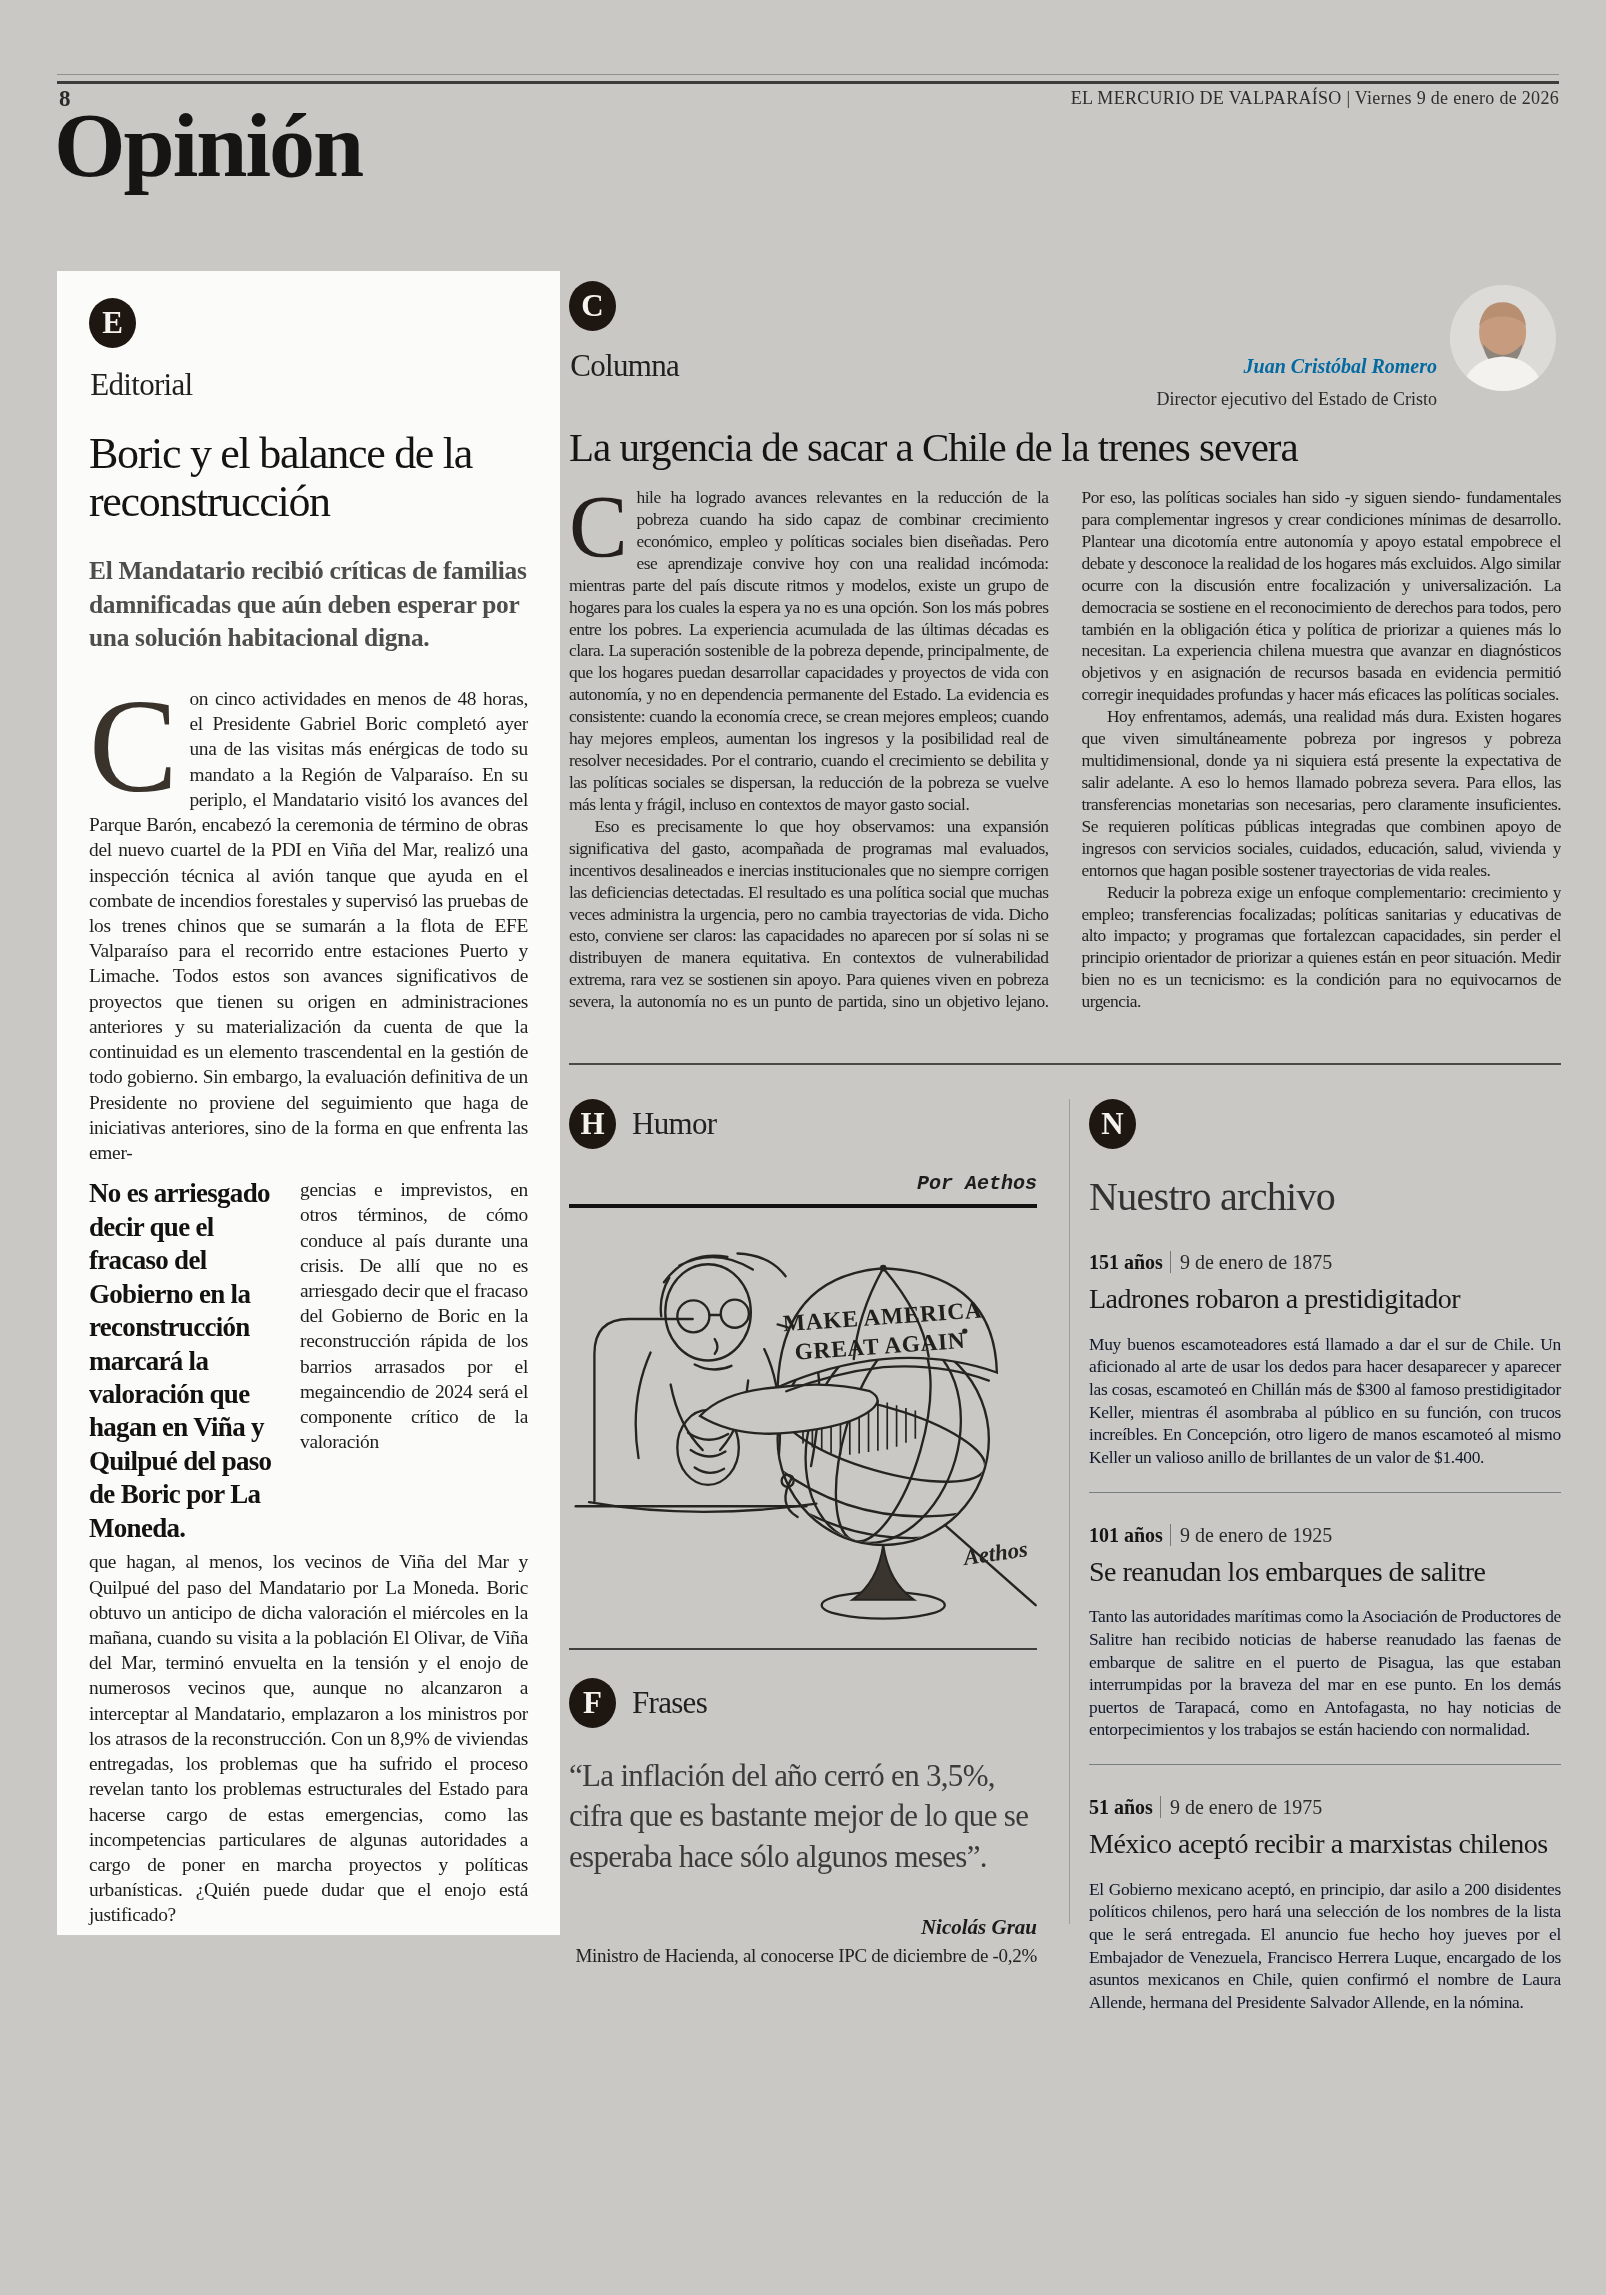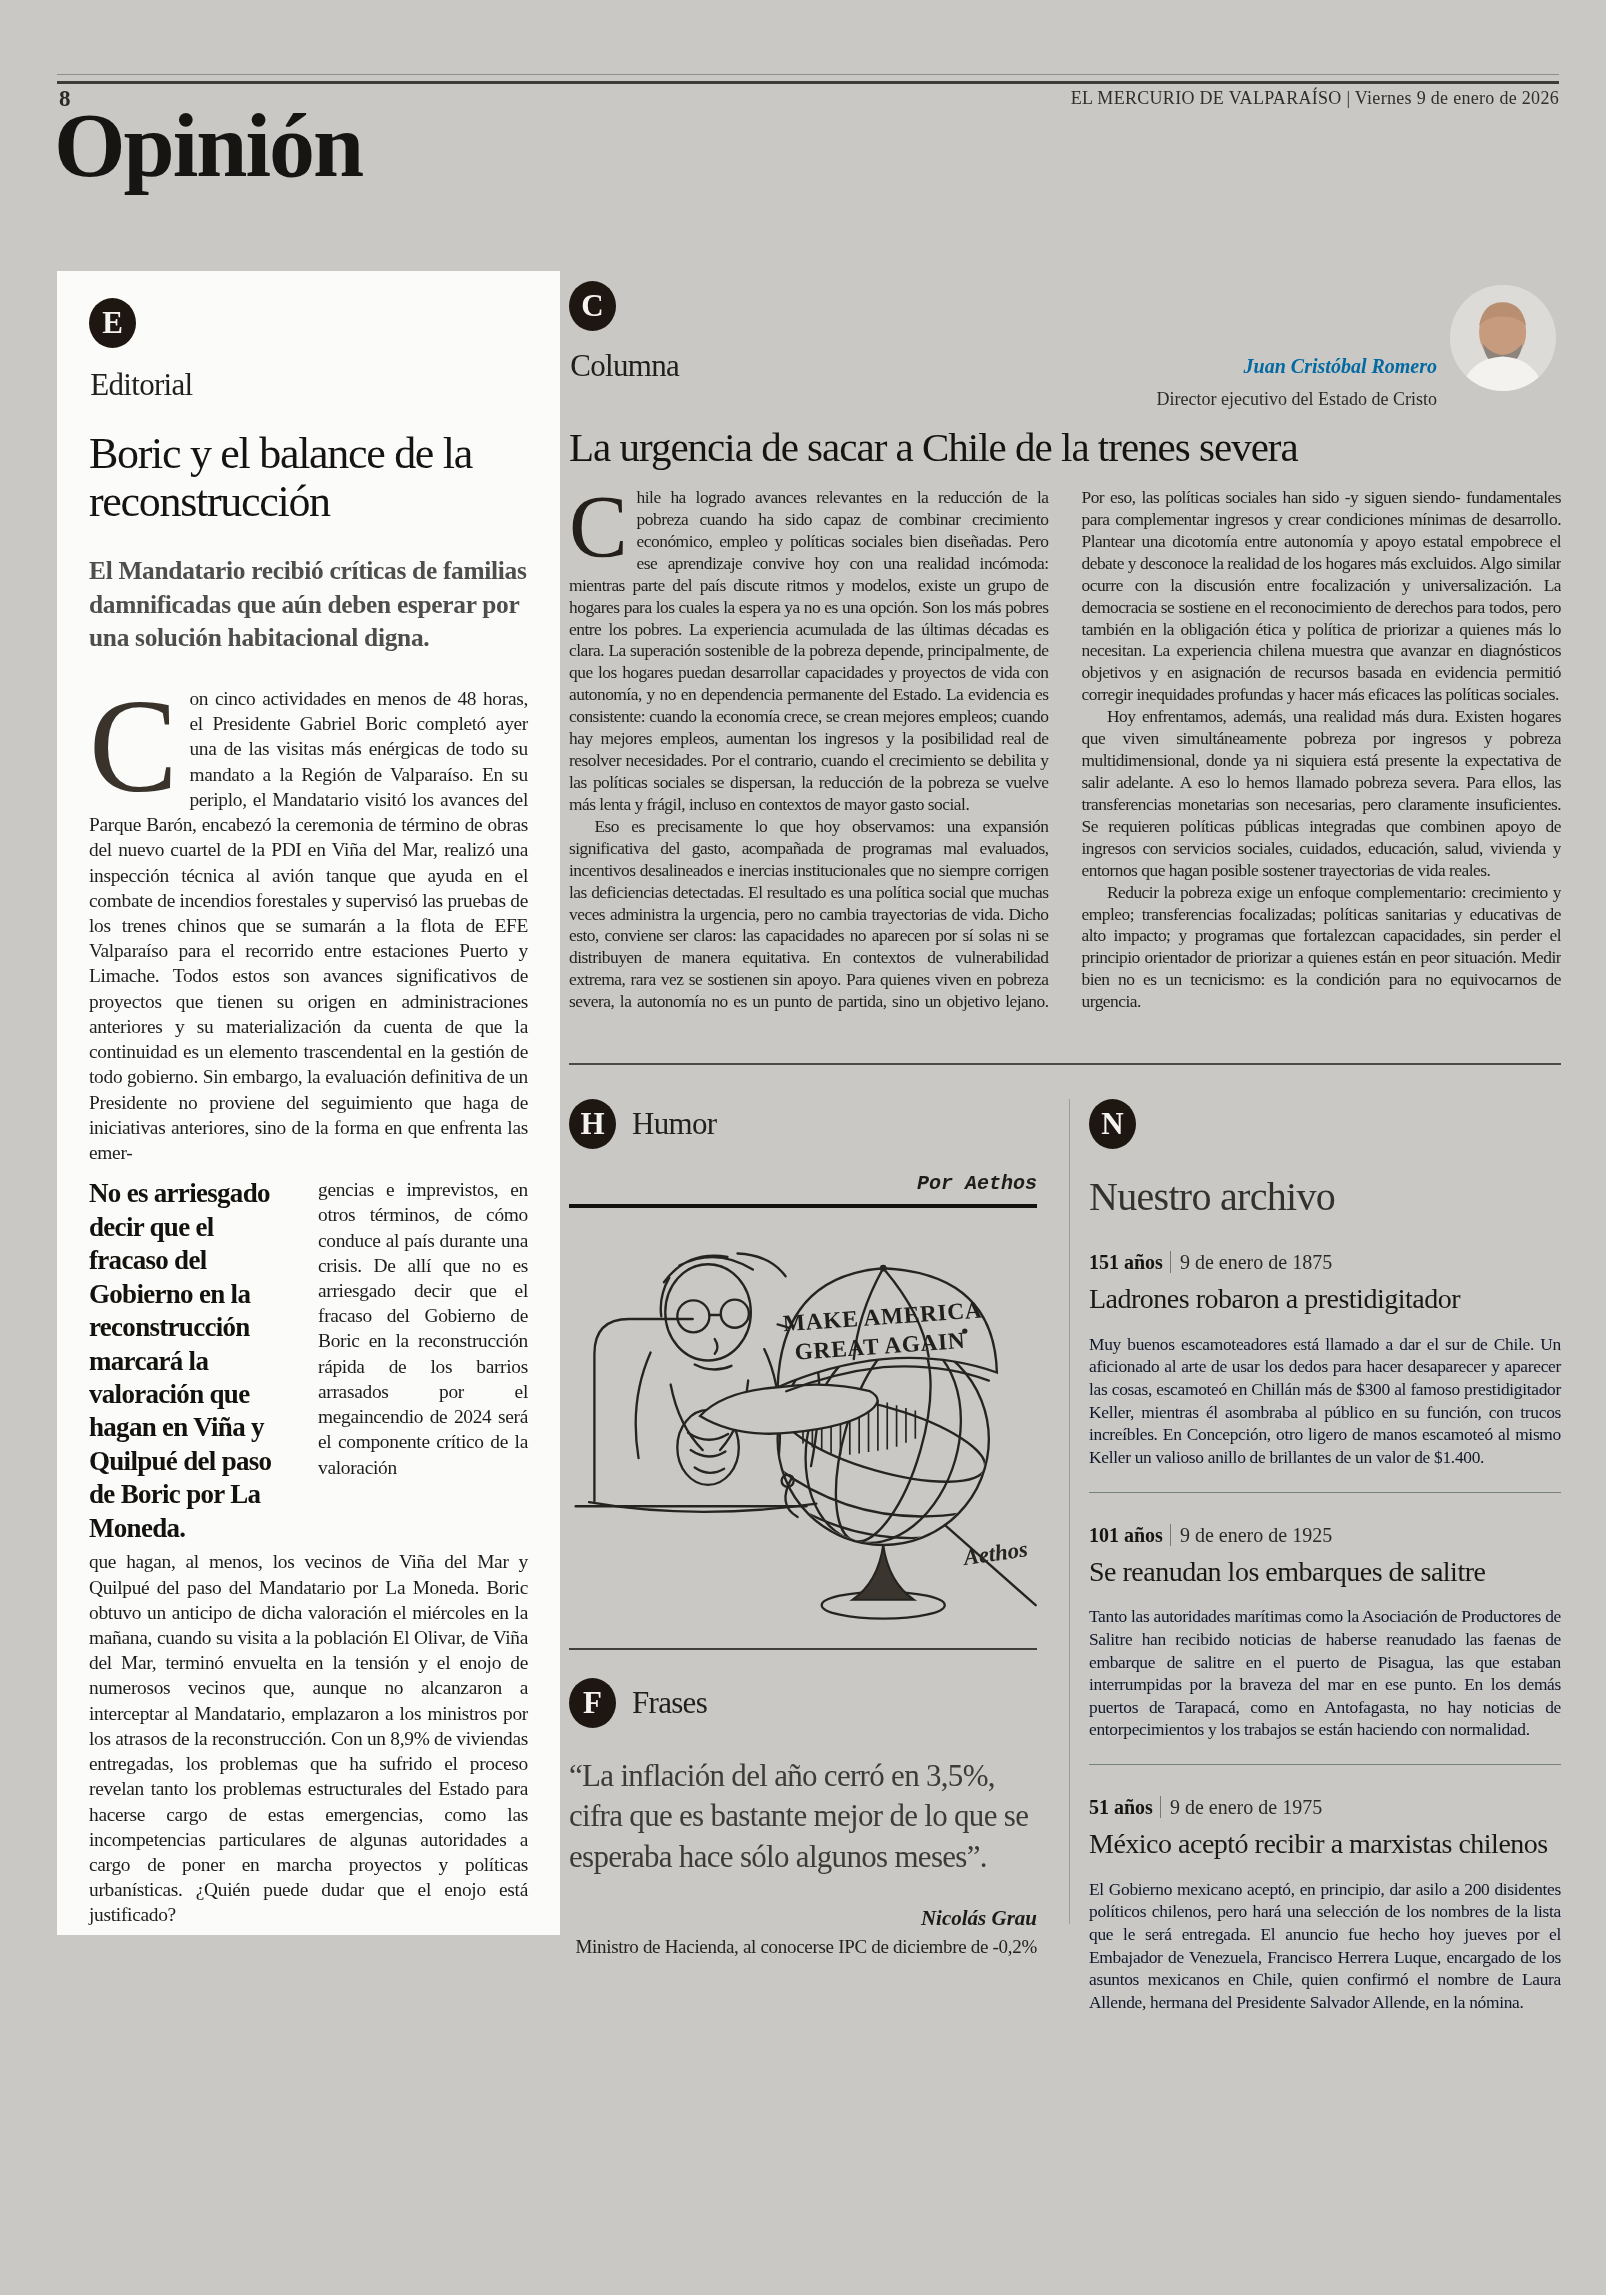--- a/index.html
+++ b/index.html
@@ -18,21 +18,21 @@
   .kicker{font-size:31px;color:#22201e;letter-spacing:-0.7px;}
   .jtext{ text-align:justify; }
   
   #editorial{position:absolute;left:57px;top:271px;width:503px;height:1664px;background:#fbfbf9;
              box-sizing:border-box;padding:27px 32px;overflow:hidden;}
   #editorial .kicker{margin:19px 0 0 1.3px;}
   .ed-headline{font-size:44px;line-height:1.08;letter-spacing:-1.3px;margin-top:27px;color:#161412;}
   .ed-subhead{font-size:25.4px;line-height:1.32;font-weight:bold;color:#4e4e4c;margin-top:29.4px;letter-spacing:-0.3px;}
   .ed-body{font-size:19.4px;line-height:1.30;letter-spacing:-0.3px;margin-top:31px;color:#201f1d;}
   .dropcap-ed{float:left;font-size:133px;line-height:.78;padding:9.4px 12px 0 0;color:#3a332c;}
-  .pull-row{display:flex;gap:28px;margin-top:12px;}
+  .pull-row{display:flex;gap:10px;margin-top:12px;}
   .pull-quote{flex:0 0 201px;font-size:27px;line-height:1.24;font-weight:bold;letter-spacing:-0.7px;color:#14120f;}
   .pull-side{flex:1;font-size:19.4px;line-height:1.30;letter-spacing:-0.3px;}
   .ed-body2{font-size:19.4px;line-height:1.30;letter-spacing:-0.3px;margin-top:4px;}
   
   #columna{position:absolute;left:569px;top:281px;width:992px;height:782px;}
   #columna .badge{position:absolute;left:0;top:0;}
   #columna .kicker{position:absolute;left:1.3px;top:67px;}
   .col-photo{position:absolute;right:5.4px;top:4px;width:106px;height:106px;border-radius:50%;overflow:hidden;background:#dddcd9;}
   .col-author{position:absolute;right:124px;top:74px;text-align:right;font-size:20px;font-weight:bold;font-style:italic;color:#0369a1;}
   .col-role{position:absolute;right:124px;top:108px;text-align:right;font-size:18px;color:#2c2a28;}
@@ -50,21 +50,21 @@
   .humor-rule{border-top:4.7px solid #141210;margin-top:9.4px;}
   .cartoon{margin-top:4px;}
   .sketch{stroke:#262420;fill:none;stroke-width:3.5;stroke-linecap:round;stroke-linejoin:round;}
   .cap-text{font-family:"Liberation Serif","DejaVu Serif",serif;font-weight:bold;font-size:35px;
             letter-spacing:1px;fill:#21201c;}
   .sig{font-family:"Liberation Serif","DejaVu Serif",serif;font-style:italic;font-weight:bold;font-size:34px;fill:#262420;}
   
   #frases{position:absolute;left:569px;top:1648px;width:468px;border-top:2px solid #3f3f3d;}
   #frases .hdr{display:flex;align-items:center;gap:16px;margin-top:28px;}
   .frase-quote{font-size:31px;line-height:1.30;letter-spacing:-0.7px;color:#3c3b39;margin-top:28px;}
-  .frase-author{text-align:right;font-size:21px;font-weight:bold;font-style:italic;margin-top:29px;color:#1d1b19;}
+  .frase-author{text-align:right;font-size:21px;font-weight:bold;font-style:italic;margin-top:38px;color:#1d1b19;}
   .frase-role{text-align:right;font-size:19px;letter-spacing:-0.3px;margin-top:5.4px;color:#242220;}
   
   .v-divider{position:absolute;left:1069px;top:1099px;width:1.3px;height:825px;background:#9d9d9b;}
   #archivo{position:absolute;left:1089px;top:1099px;width:472px;}
   .arch-title{font-size:40px;letter-spacing:-0.7px;color:#343230;margin:24px 0 0 0;}
   .arch-meta{margin-top:31px;font-size:20px;}
   .arch-age{font-weight:bold;color:#161412;}
   .arch-date{color:#2b2927;border-left:1.3px solid #777;padding-left:9.4px;margin-left:6.7px;}
   .arch-headline{font-size:28px;letter-spacing:-0.5px;color:#1a1816;margin-top:9.4px;}
   .arch-body{font-size:17.4px;line-height:1.30;letter-spacing:-0.3px;color:#0f172a;margin-top:17.4px;}

